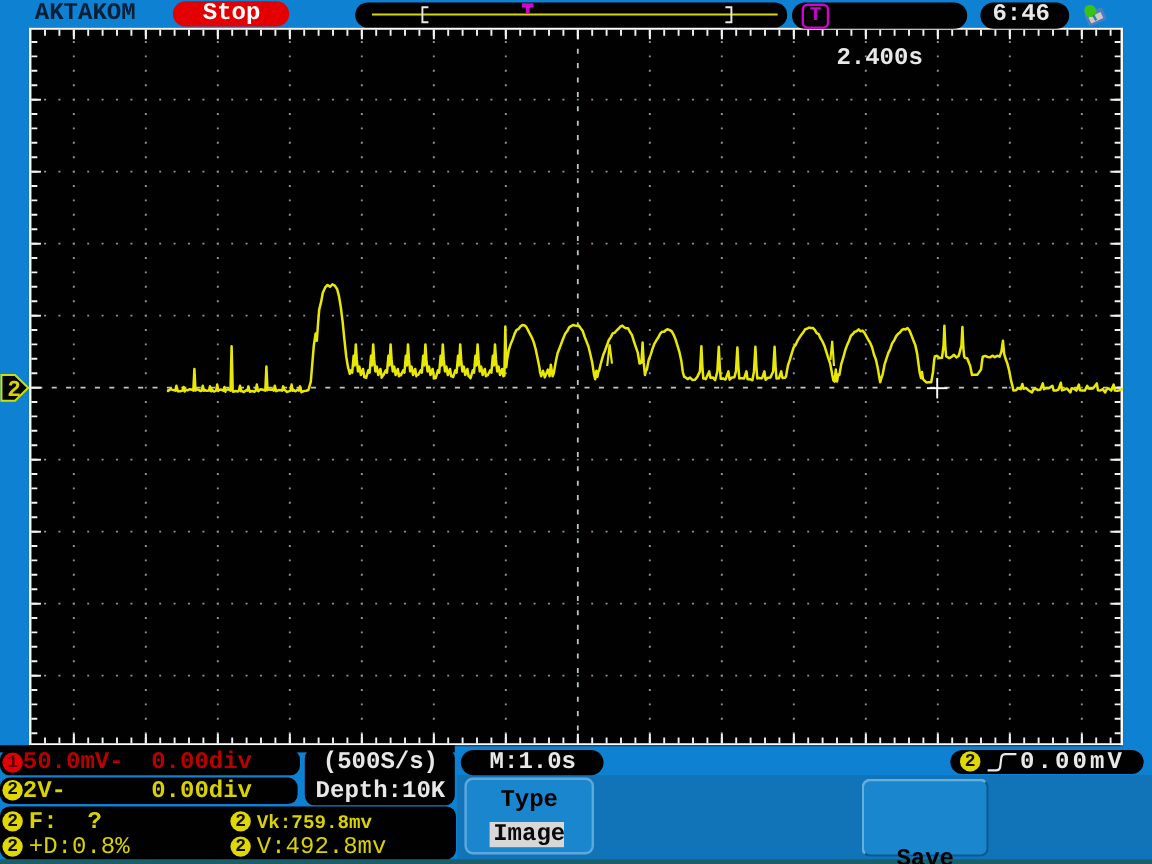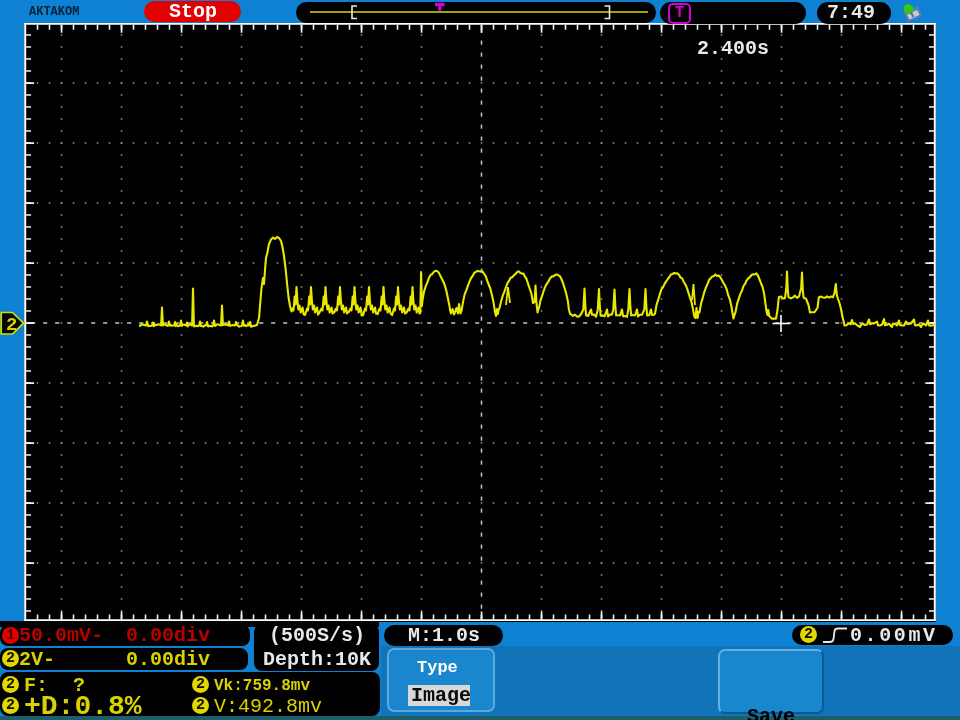--- a/index.html
+++ b/index.html
@@ -47,38 +47,38 @@
 <line x1="60.7" y1="615.5" x2="935" y2="615.5" stroke="#eef2f2" stroke-width="8" stroke-dasharray="1.7 58.3"></line>
 <path d="M140 325.5 L140 325.9 L142.0 324.3 L144.0 324.9 L146.1 325.5 L147 321.5 L147.9 324.9 L148.2 326.1 L150.2 326.0 L152.1 325.5 L153 322.5 L153.9 326.3 L154.2 324.4 L156.2 325.3 L158.2 324.3 L160.2 324.8 L161.1 325.5 L162 307.5 L162.9 325.5 L163.2 324.3 L165.2 324.7 L167.2 325.9 L168.1 325.5 L169 321.5 L169.9 325.6 L170.2 324.8 L172.2 325.7 L174.1 325.5 L175 322.0 L175.9 326.1 L176.2 324.2 L178.2 326.3 L180.1 325.5 L181 320.5 L181.9 325.9 L182.2 325.1 L184.2 324.6 L186.1 325.5 L187 322.5 L187.9 326.4 L188.2 325.1 L190.2 324.4 L192.1 325.5 L193 288.5 L193.9 324.7 L194.2 326.4 L196.2 325.8 L198.2 326.3 L199.1 325.5 L200 321.5 L200.9 326.0 L201.2 325.6 L203.2 326.7 L205.2 325.2 L206.1 325.5 L207 322.0 L207.9 325.6 L208.2 326.4 L210.2 325.8 L212.2 326.4 L213.1 325.5 L214 320.5 L214.9 325.7 L215.2 326.0 L217.2 324.3 L219.2 324.8 L221.1 325.5 L222 305.5 L222.9 325.1 L223.2 324.4 L225.2 324.8 L227.2 324.5 L228.1 325.5 L229 321.5 L229.9 325.1 L230.2 325.9 L232.2 325.1 L234.2 325.2 L235.1 325.5 L236 322.0 L236.9 324.9 L237.2 324.9 L239.2 326.6 L241.2 325.9 L242.1 325.5 L243 320.5 L243.9 325.7 L244.2 324.6 L246.2 326.1 L248.2 324.6 L249.1 325.5 L250 322.0 L250.9 325.3 L251.2 326.8 L253.2 325.9 L255.2 325.6 L257 325 L259 318 L260.5 300 L261.5 288 L263 278 L264 284 L265 270 L266 258 L267.5 252 L269 244 L271 239.5 L273 237.5 L275 239 L277 237 L279 238 L281 241 L282.5 247 L284 256 L285.5 268 L287 283 L288.5 297 L290 306 L291.5 311.5 L292.5 308.5 L293.5 310.5 L294.7 296.5 L295.6 304.5 L296.5 287.0 L297.3 299.5 L298.3 309.5 L299.5 305.5 L300.7 312.5 L302.5 307.5 L303.5 313.5 L303.5 314.3 L305.1 314.9 L307 308.5 L308 310.5 L309.2 296.5 L310.1 304.5 L311 287.0 L311.8 299.5 L312.8 309.5 L314 305.5 L315.2 312.5 L317 307.5 L318 313.5 L318 314.7 L319.6 312.4 L321.5 308.5 L322.5 310.5 L323.7 296.5 L324.6 304.5 L325.5 287.0 L326.3 299.5 L327.3 309.5 L328.5 305.5 L329.7 312.5 L331.5 307.5 L332.5 313.5 L332.5 311.5 L334.1 312.7 L336 308.5 L337 310.5 L338.2 296.5 L339.1 304.5 L340 287.0 L340.8 299.5 L341.8 309.5 L343 305.5 L344.2 312.5 L346 307.5 L347 313.5 L347 312.5 L348.6 312.3 L350.5 308.5 L351.5 310.5 L352.7 296.5 L353.6 304.5 L354.5 287.0 L355.3 299.5 L356.3 309.5 L357.5 305.5 L358.7 312.5 L360.5 307.5 L361.5 313.5 L361.5 315.4 L363.1 315.1 L365 308.5 L366 310.5 L367.2 296.5 L368.1 304.5 L369 287.0 L369.8 299.5 L370.8 309.5 L372 305.5 L373.2 312.5 L375 307.5 L376 313.5 L376 312.7 L377.6 314.2 L379.5 308.5 L380.5 310.5 L381.7 296.5 L382.6 304.5 L383.5 287.0 L384.3 299.5 L385.3 309.5 L386.5 305.5 L387.7 312.5 L389.5 307.5 L390.5 313.5 L390.5 313.1 L392.1 315.2 L394 308.5 L395 310.5 L396.2 296.5 L397.1 304.5 L398 287.0 L398.8 299.5 L399.8 309.5 L401 305.5 L402.2 312.5 L404 307.5 L405 313.5 L405 313.3 L406.6 312.5 L408.5 308.5 L409.5 310.5 L410.7 296.5 L411.6 304.5 L412.5 287.0 L413.3 299.5 L414.3 309.5 L415.5 305.5 L416.7 312.5 L418.5 307.5 L419.5 313.5 L419.5 312.4 L420.3 313 L421.1 272 L421.9 306 L422.5 300.1 L424.1 291.3 L425.7 286.4 L427.3 282.6 L428.9 278.0 L430.5 274.9 L432.1 274.2 L433.7 272.0 L435.3 270.8 L436.9 271.0 L438.5 272.3 L440.1 275.3 L441.7 278.5 L443.3 281.5 L444.9 285.5 L446.5 291.5 L448.1 299.2 L449.7 307.1 L450 310 L451 313.5 L452.5 309 L454 314.5 L456.5 308 L458 313.5 L459 304 L460.5 313.5 L461.5 310.8 L463.1 301.6 L464.7 294.1 L466.3 290.3 L467.9 285.8 L469.5 281.7 L471.1 278.0 L472.7 275.9 L474.3 272.8 L475.9 271.8 L477.5 270.9 L479.1 271.3 L480.7 271.4 L482.3 271.3 L483.9 273.6 L485.5 275.6 L487.1 280.4 L488.7 284.5 L490.3 288.5 L491.9 295.0 L493.5 302.1 L495 312 L496 316 L497 309 L497.8 314 L498.6 310 L499.4 308.4 L501.0 301.7 L502.6 296.1 L504.2 292.1 L505.8 287.7 L507.4 283.3 L509.0 280.9 L510.6 277.8 L512.2 277.3 L513.8 275.4 L515.4 274.0 L517.0 272.2 L518.6 271.3 L520.2 272.8 L521.8 273.6 L523.4 273.6 L525.0 276.7 L526.6 279.1 L528.2 284.2 L529.8 289.0 L531.4 293.6 L533 303 L534.6 302 L535.5 285.5 L536.4 302.0 L537.5 312.5 L538.3 309 L539 308.1 L540.6 299.8 L542.2 295.7 L543.8 290.5 L545.4 286.3 L547.0 283.6 L548.6 281.2 L550.2 278.0 L551.8 276.4 L553.4 276.4 L555.0 275.0 L556.6 274.4 L558.2 275.1 L559.8 276.1 L561.4 279.0 L563.0 283.0 L564.6 288.3 L566.2 293.5 L567.8 300.9 L569 310 L570.2 314 L571 314.3 L573.0 315.9 L575.0 314.7 L577.0 316.6 L579.0 316.5 L581.0 314.3 L583.3 309.5 L584.5 288.5 L585.3 305.5 L586.1 315.5 L586.1 314.8 L588.1 316.0 L591 309.5 L592 314.7 L594.0 314.5 L596.0 316.7 L597.8 309.5 L599 289.0 L599.8 305.5 L600.6 315.5 L600.6 315.7 L602.6 315.4 L604.6 316.3 L607 309.5 L608 316.4 L610.0 314.6 L612.0 314.4 L613.3 309.5 L614.5 289.5 L615.3 305.5 L616.1 315.5 L616.1 315.3 L618.1 315.3 L620.1 315.4 L622 309.5 L623 316.1 L625.0 316.0 L627.0 316.9 L628.3 309.5 L629.5 289.0 L630.3 305.5 L631.1 315.5 L631.1 314.4 L633.1 315.2 L635.1 315.1 L637 309.5 L638 316.5 L640.0 314.8 L642.0 314.6 L644.3 309.5 L645.5 289.0 L646.3 305.5 L647.1 315.5 L647.1 315.4 L649.1 315.3 L651 309.5 L652 314.9 L654.0 314.8 L655 313.8 L656.6 304.6 L658.2 299.7 L659.8 294.4 L661.4 289.4 L663.0 287.4 L664.6 283.9 L666.2 281.4 L667.8 279.0 L669.4 277.0 L671.0 274.4 L672.6 274.0 L674.2 273.0 L675.8 273.4 L677.4 273.3 L679.0 274.9 L680.6 277.6 L682.2 278.4 L683.8 282.0 L685.4 284.5 L687.0 288.1 L688.6 293.3 L690.2 298.2 L691.8 303.1 L693.4 311.3 L693.5 312 L694.5 317 L695.5 318 L696.5 308 L697.5 318 L698.5 312 L699.5 312.4 L701.1 303.2 L702.7 298.1 L704.3 292.1 L705.9 287.6 L707.5 284.1 L709.1 279.8 L710.7 278.3 L712.3 276.4 L713.9 276.0 L715.5 274.4 L717.1 276.1 L718.7 275.5 L720.3 277.2 L721.9 280.1 L723.5 283.0 L725.1 285.6 L726.7 289.4 L728.3 295.4 L729.9 299.6 L731.5 306.8 L732.5 313 L733.5 318.5 L734.8 314 L735.5 312.2 L737.1 303.9 L738.7 298.8 L740.3 294.1 L741.9 290.8 L743.5 286.0 L745.1 283.8 L746.7 280.3 L748.3 278.3 L749.9 277.1 L751.5 275.0 L753.1 274.2 L754.7 274.5 L756.3 273.4 L757.9 275.5 L759.5 279.3 L761.1 283.5 L762.7 287.4 L764.3 294.9 L765.5 304 L766.5 311 L767.5 315 L768.3 310 L769.2 316 L770 316.8 L772.0 318.7 L774.0 318.6 L776.0 318.6 L777.5 310 L778.5 300 L779 297.1 L781.0 296.5 L783.0 298.4 L785.0 298.1 L786.3 288 L787 271.5 L787.8 290 L788.5 297 L789 297.3 L791.0 298.4 L793.0 297.4 L795.0 295.6 L797.0 297.9 L799.0 296.4 L801.2 288 L802 272.5 L802.8 290 L803.5 297 L804 298.0 L806.0 298.7 L808.5 305 L810 312.5 L810.5 312.3 L812.5 312.2 L814.5 312.2 L817.5 308 L818.5 300 L819 297.3 L821.0 296.6 L823.0 297.5 L825.0 297.8 L827.0 296.4 L829.0 297.6 L831.0 296.5 L833.0 297.2 L834.5 293 L835.8 284 L836.8 295 L838 299 L839.5 303 L841 309 L842.5 317 L843.8 322 L844.5 325.5 L846.5 325.3 L848.5 323.5 L850.5 324.3 L852 320.0 L853 324.0 L855.0 323.3 L857.0 325.2 L860 327.0 L861 324.8 L863.0 323.9 L865.0 325.1 L867.0 324.6 L869 319.5 L870 324.3 L872.0 323.3 L874.0 323.5 L877 321.5 L878 325.4 L880.0 325.5 L882.0 324.6 L884 319.0 L885 325.3 L887.0 324.7 L889.0 323.7 L892 327.0 L893 323.6 L895.0 324.0 L897.0 325.5 L899 320.5 L900 325.2 L902.0 325.4 L904.0 325.5 L906 321.5 L907 323.8 L909.0 323.9 L911.0 323.5 L914 319.5 L915 325.2 L917.0 325.4 L919.0 324.3 L921 327.0 L922 324.8 L924.0 323.7 L926.0 325.5 L928 320.5 L929 325.4 L931.0 325.6 L933.0 325.2 L935 324.5" fill="none" stroke="#e8e800" stroke-width="2.1" stroke-linejoin="round" stroke-linecap="round"></path>
 <path d="M506 305 L508 287 L510 303 M692 300 L693.5 284 L695 305" fill="none" stroke="#e8e800" stroke-width="1.8"></path>
 <g stroke="#ffffff" stroke-width="1.6">
 <line x1="772.5" y1="323.5" x2="789.5" y2="323.5"></line>
 <line x1="781" y1="315" x2="781" y2="332"></line>
 </g>
 </svg>
 
 <div class="abs" style="left:0;top:0;width:960px;height:23px;background:#0e81d2"></div>
-<div style="position:absolute;left:29px;top:1px;color:#062038;font-size:12px;line-height:22px;font-weight:bold;white-space:pre;">AKTAKOM</div>
+<div style="position:absolute;left:29px;top:1px;color:#062038;font-size:20px;line-height:22px;font-weight:bold;white-space:pre;">AKTAKOM</div>
 <div class="abs" style="left:144px;top:1px;width:97px;height:21px;background:#e30000;border-radius:11px"></div>
 <div style="position:absolute;left:169px;top:1px;color:#ffffff;font-size:20px;line-height:22px;font-weight:bold;white-space:pre;">Stop</div>
 
 <div class="abs" style="left:296px;top:2px;width:360px;height:21px;background:#010101;border-radius:10.5px"></div>
 <svg class="abs" style="left:0;top:0" width="960" height="24" viewBox="0 0 960 24">
 <line x1="310" y1="12" x2="648" y2="12" stroke="#d8d800" stroke-width="1.7"></line>
 <path d="M357 6 H352 V18.5 H357" fill="none" stroke="#e8e8e8" stroke-width="1.6"></path>
 <path d="M604.5 6 H609.5 V18.5 H604.5" fill="none" stroke="#e8e8e8" stroke-width="1.6"></path>
 <path d="M435 2.8 h9.5 v3.4 h-3.2 v4.6 h-3.1 v-4.6 h-3.2 z" fill="#d400d4"></path>
 </svg>
 
 <div class="abs" style="left:660px;top:2px;width:146px;height:22px;background:#010101;border-radius:11px"></div>
 <div class="abs" style="left:668px;top:3px;width:19px;height:17px;border:2.5px solid #d400d4;border-radius:5px;color:#d400d4;font-weight:bold;font-size:16px;line-height:17px;text-align:center">T</div>
 <div style="position:absolute;left:697px;top:2px;color:#e8e8e8;font-size:20px;line-height:22px;font-weight:bold;white-space:pre;margin-top:36px;">2.400s</div>
 
 <div class="abs" style="left:817px;top:2px;width:74px;height:22px;background:#010101;border-radius:11px"></div>
-<div style="position:absolute;left:827px;top:2px;color:#e8e8e8;font-size:20px;line-height:22px;font-weight:bold;white-space:pre;">7:49</div>
+<div style="position:absolute;left:827px;top:2px;color:#e8e8e8;font-size:20px;line-height:22px;font-weight:bold;white-space:pre;">6:46</div>
 
 <svg class="abs" style="left:900px;top:3px" width="26" height="20" viewBox="0 0 26 20">
 <g transform="rotate(-24 13 10)">
 <rect x="4.5" y="5.5" width="16" height="11" rx="1.5" fill="#4a80bd"></rect>
 <rect x="7" y="9" width="11" height="5.5" fill="#cfc8c4"></rect>
 </g>
 <path d="M5 2 q5.5 -2.5 8 2 q2 4 -1.5 6.5 q-4.5 2 -7 -1.5 q-2 -3.5 0.5 -7z" fill="#3cc214"></path>
 <path d="M11 9.5 l2.5 4.5" stroke="#3a77b5" stroke-width="2"></path>
 </svg>
 
@@ -120,23 +120,23 @@
 </svg>
 <div style="position:absolute;left:850px;top:624.5px;color:#e8e8e8;font-size:20px;line-height:22px;font-weight:bold;white-space:pre;letter-spacing:2.6px">0.00mV</div>
 
 <div class="abs" style="left:0;top:672px;width:380px;height:44px;background:#010101;border-radius:8px"></div>
 <div style="position:absolute;left:2px;top:675.5px;width:17px;height:17px;border-radius:50%;background:#e0d800;color:#101000;font-size:15px;line-height:18px;text-align:center;font-weight:bold">2</div>
 <div style="position:absolute;left:24px;top:674.5px;color:#d8d200;font-size:20px;line-height:22px;font-weight:bold;white-space:pre;">F:</div>
 <div style="position:absolute;left:73px;top:674.5px;color:#d8d200;font-size:20px;line-height:22px;font-weight:bold;white-space:pre;">?</div>
 <div style="position:absolute;left:192px;top:675.5px;width:17px;height:17px;border-radius:50%;background:#e0d800;color:#101000;font-size:15px;line-height:18px;text-align:center;font-weight:bold">2</div>
 <div style="position:absolute;left:214px;top:674.5px;color:#d8d200;font-size:16px;line-height:22px;font-weight:bold;white-space:pre;">Vk:759.8mv</div>
 <div style="position:absolute;left:2px;top:696.5px;width:17px;height:17px;border-radius:50%;background:#e0d800;color:#101000;font-size:15px;line-height:18px;text-align:center;font-weight:bold">2</div>
-<div style="position:absolute;left:24px;top:695.5px;color:#d8d200;font-size:28px;line-height:22px;font-weight:bold;white-space:pre;">+D:0.8%</div>
+<div style="position:absolute;left:24px;top:695.5px;color:#d8d200;font-size:20px;line-height:22px;font-weight:normal;white-space:pre;">+D:0.8%</div>
 <div style="position:absolute;left:192px;top:696.5px;width:17px;height:17px;border-radius:50%;background:#e0d800;color:#101000;font-size:15px;line-height:18px;text-align:center;font-weight:bold">2</div>
 <div style="position:absolute;left:214px;top:695.5px;color:#d8d200;font-size:20px;line-height:22px;font-weight:normal;white-space:pre;">V:492.8mv</div>
 
 <div class="abs" style="left:387px;top:648px;width:108px;height:64px;background:#1a86cd;border:2px solid #5fa8dc;border-radius:7px;box-sizing:border-box"></div>
-<div style="position:absolute;left:417px;top:657px;color:#ffffff;font-size:17px;line-height:22px;font-weight:bold;white-space:pre;text-align:right;">Type</div>
+<div style="position:absolute;left:417px;top:657px;color:#000000;font-size:20px;line-height:22px;font-weight:bold;white-space:pre;text-align:right;">Type</div>
 <div class="abs" style="left:408px;top:685px;width:62px;height:21px;background:#d8d8d8"></div>
 <div style="position:absolute;left:411px;top:684.5px;color:#0a0a0a;font-size:20px;line-height:22px;font-weight:bold;white-space:pre;">Image</div>
 
 <div class="abs" style="left:718px;top:649px;width:106px;height:65px;background:#1a86cd;border-top:2px solid #66aedc;border-left:2px solid #66aedc;border-bottom:2.5px solid #0b5a94;border-right:2.5px solid #0b5a94;border-radius:7px;box-sizing:border-box"></div>
 <div style="position:absolute;left:747px;top:706px;color:#000000;font-size:20px;line-height:22px;font-weight:bold;white-space:pre;">Save</div>
 
 </body></html>

